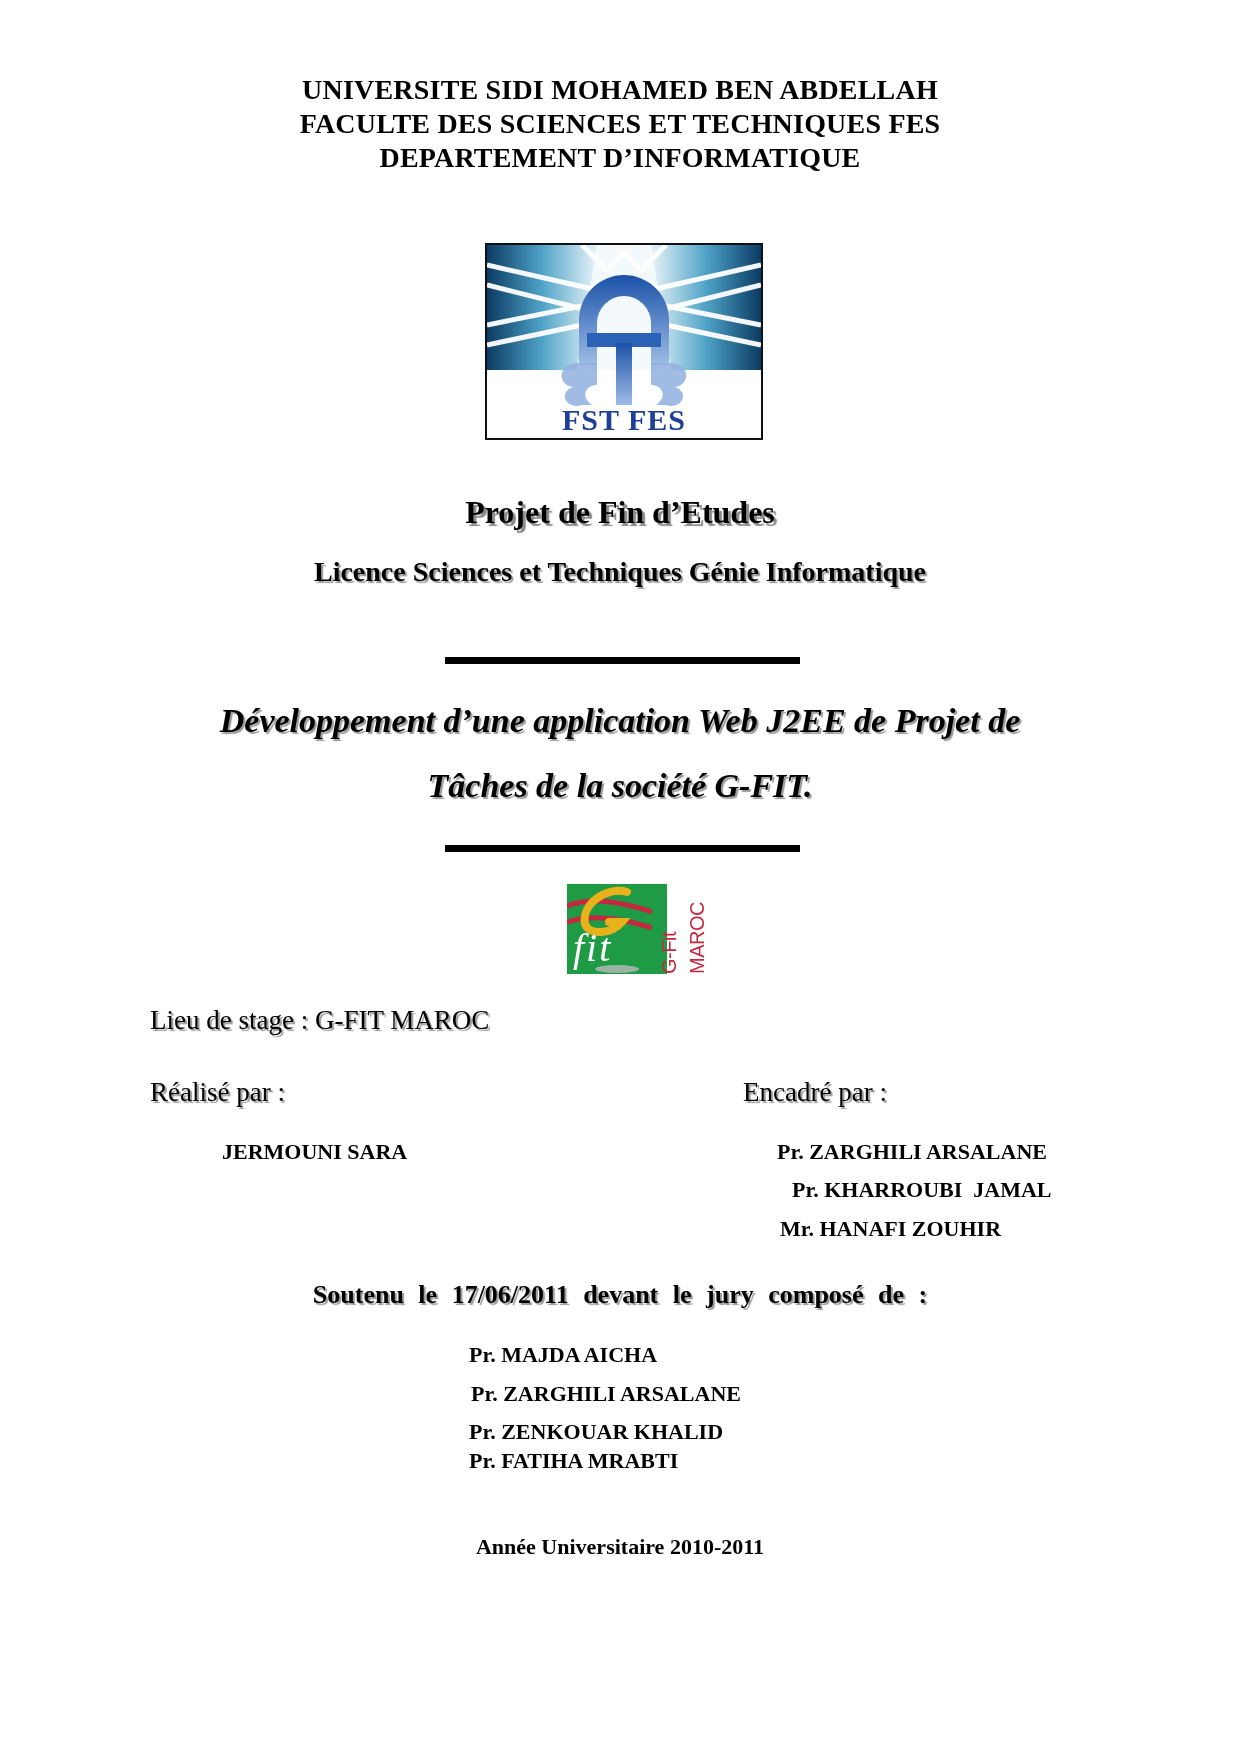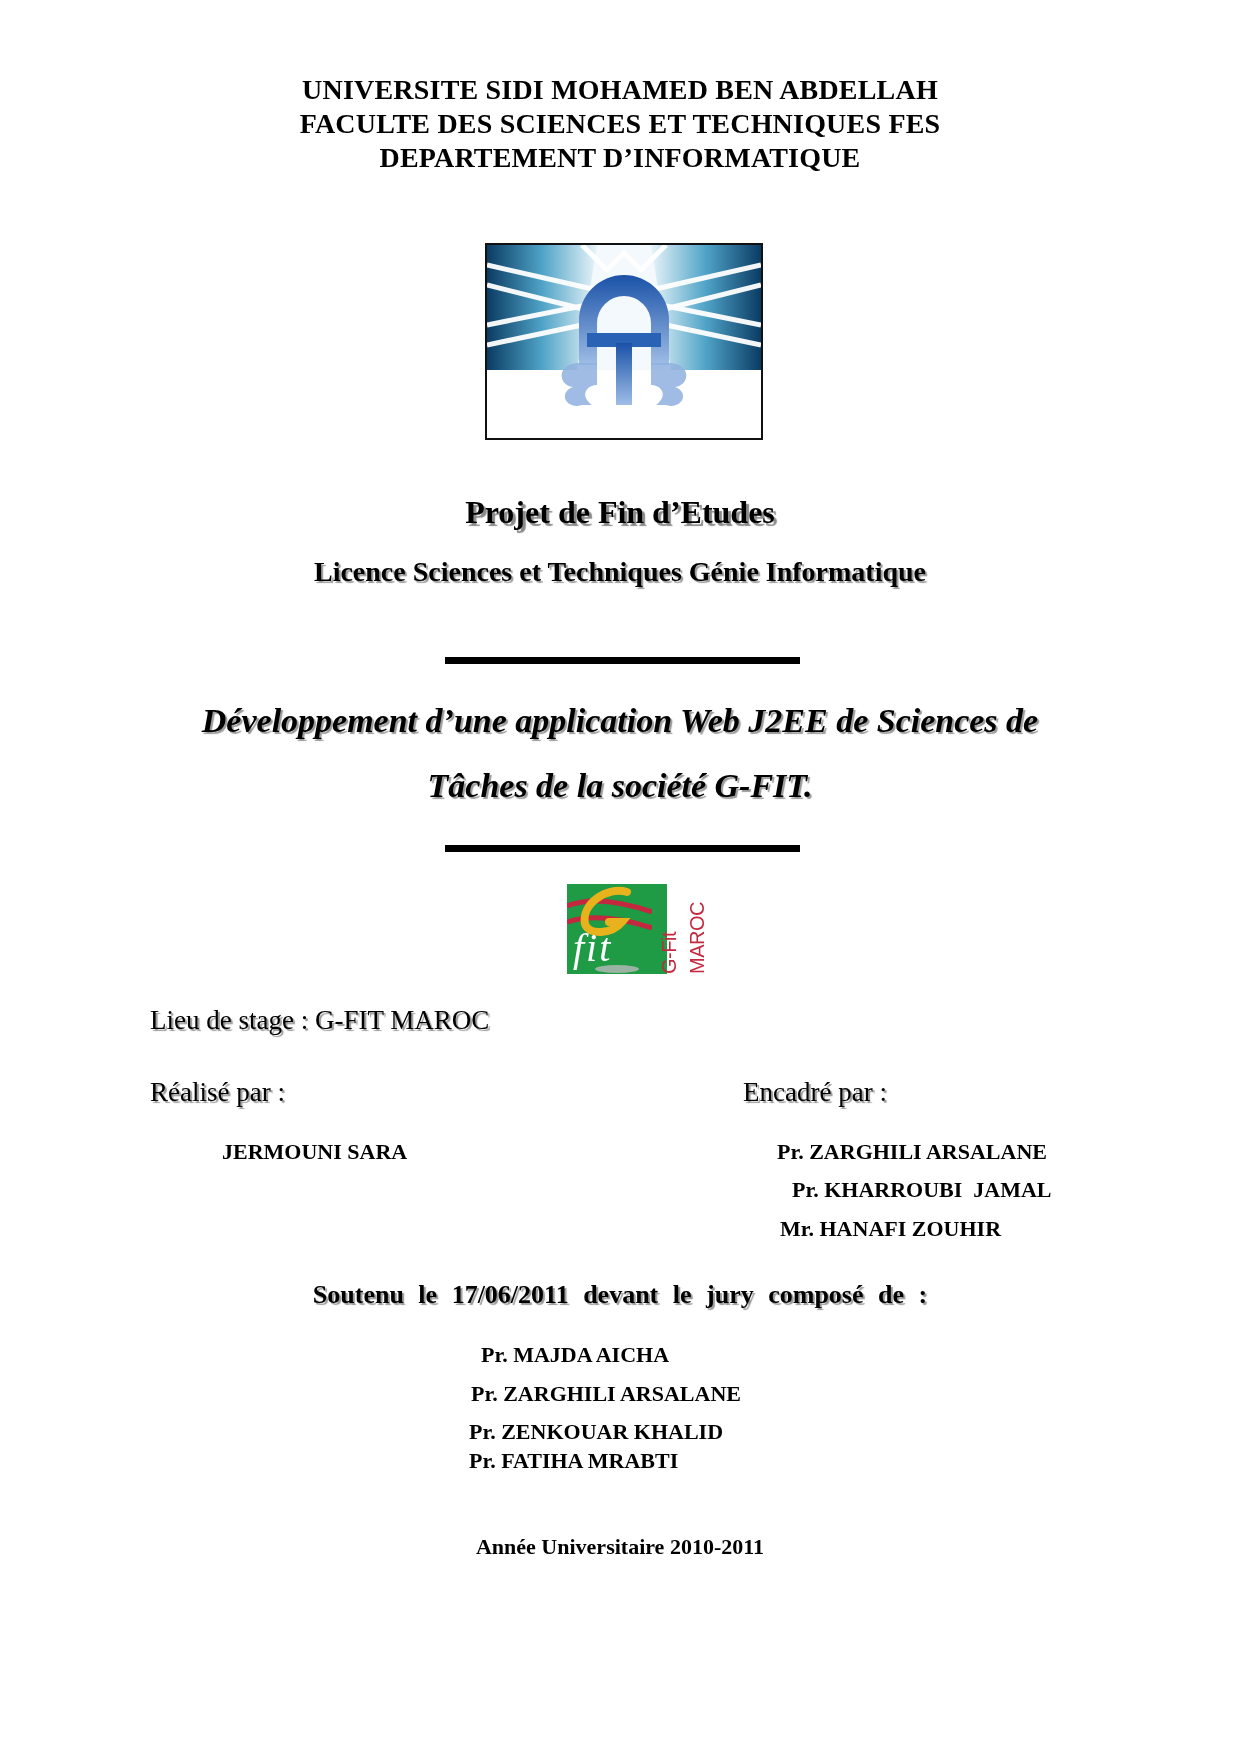--- a/index.html
+++ b/index.html
@@ -85,28 +85,29 @@
       <line x1="274" y1="80" x2="174" y2="60"></line>
       <line x1="274" y1="100" x2="179" y2="80"></line>
       <polyline points="95,0 120,25 137,8 154,25 179,0"></polyline>
     </g>
     <path d="M92,120 L92,75 A45,45 0 0 1 182,75 L182,120 L164,120 L164,78 A27,27 0 0 0 110,78 L110,120 Z" fill="url(#archG)"></path>
     <rect x="100" y="88" width="74" height="14" fill="#2a63b5"></rect>
     <rect x="129" y="98" width="16" height="62" fill="url(#archG)"></rect>
     <path d="M92,118 C70,118 70,140 86,142 C70,148 80,165 95,160 L105,160 C92,150 100,140 110,140 L110,118 Z" fill="#8fb0df" opacity="0.85"></path>
     <path d="M182,118 C204,118 204,140 188,142 C204,148 194,165 179,160 L169,160 C182,150 174,140 164,140 L164,118 Z" fill="#8fb0df" opacity="0.85"></path>
   </svg>
+  <div class="fst-text">FST FES</div>
 </div>
 
 <div class="abs center pfe shadow-strong" style="top:489px;">Projet de Fin d’Etudes</div>
 <div class="abs center lic shadow" style="top:556px;">Licence Sciences et Techniques Génie Informatique</div>
 
 <div class="rule" style="top:657px;"></div>
 
-<div class="abs center subject shadow" style="top:701px;">Développement d’une application Web J2EE de Sciences de</div>
+<div class="abs center subject shadow" style="top:701px;">Développement d’une application Web J2EE de Projet de</div>
 <div class="abs center subject shadow" style="top:766px;">Tâches de la société G-FIT.</div>
 
 <div class="rule" style="top:845px;"></div>
 
 <div class="abs gfit-logo">
   <div class="gfit-square">
     <svg width="85" height="90" viewBox="0 0 85 90">
       <path d="M0,22 C20,14 50,16 85,28" stroke="#c3283f" stroke-width="5" fill="none"></path>
       <path d="M0,38 C25,30 55,34 85,44" stroke="#c3283f" stroke-width="5" fill="none"></path>
       <path d="M60,8 C40,2 14,20 18,40 C22,52 45,50 55,38 L42,38" stroke="#e8b21c" stroke-width="8" fill="none" stroke-linecap="round"></path>
@@ -123,18 +124,18 @@
 <div class="abs lbl shadow" style="left:743px; top:1076px;">Encadré par :</div>
 
 <div class="abs name" style="left:222px; top:1139px;">JERMOUNI SARA</div>
 
 <div class="abs name" style="left:777px; top:1139px; white-space:pre;">Pr. ZARGHILI ARSALANE</div>
 <div class="abs name" style="left:780px; top:1177px; white-space:pre;margin-left:12px;">Pr. KHARROUBI  JAMAL</div>
 <div class="abs name" style="left:780px; top:1216px; white-space:pre;">Mr. HANAFI ZOUHIR</div>
 
 <div class="abs center sout shadow" style="top:1280px;">Soutenu le 17/06/2011 devant le jury composé de :</div>
 
-<div class="abs name" style="left:469px; top:1342px;margin-left:12px;">Pr. MAJDA AICHA</div>
+<div class="abs name" style="left:469px; top:1342px;">Pr. MAJDA AICHA</div>
 <div class="abs name" style="left:471px; top:1381px;">Pr. ZARGHILI ARSALANE</div>
 <div class="abs name" style="left:469px; top:1419px;">Pr. ZENKOUAR KHALID</div>
 <div class="abs name" style="left:469px; top:1448px;">Pr. FATIHA MRABTI</div>
 
 <div class="abs center annee" style="top:1534px;">Année Universitaire 2010-2011</div>
 
 </body></html>

